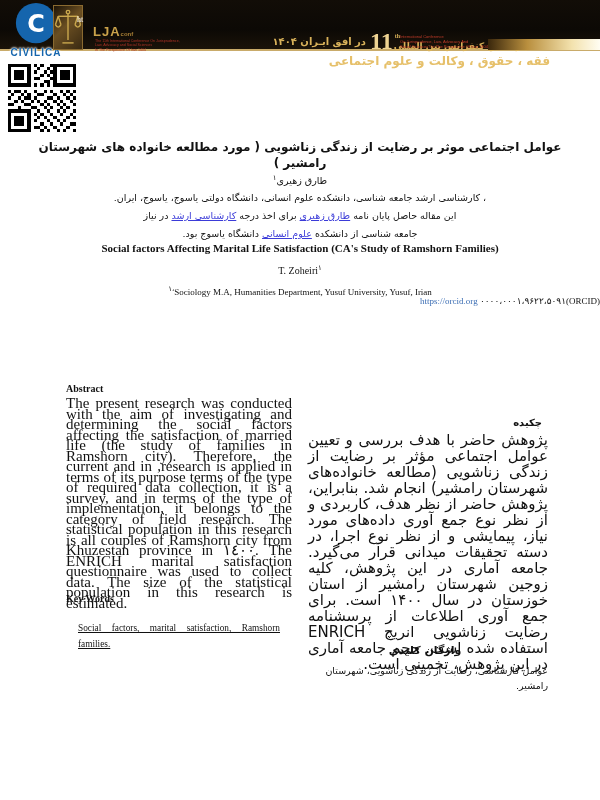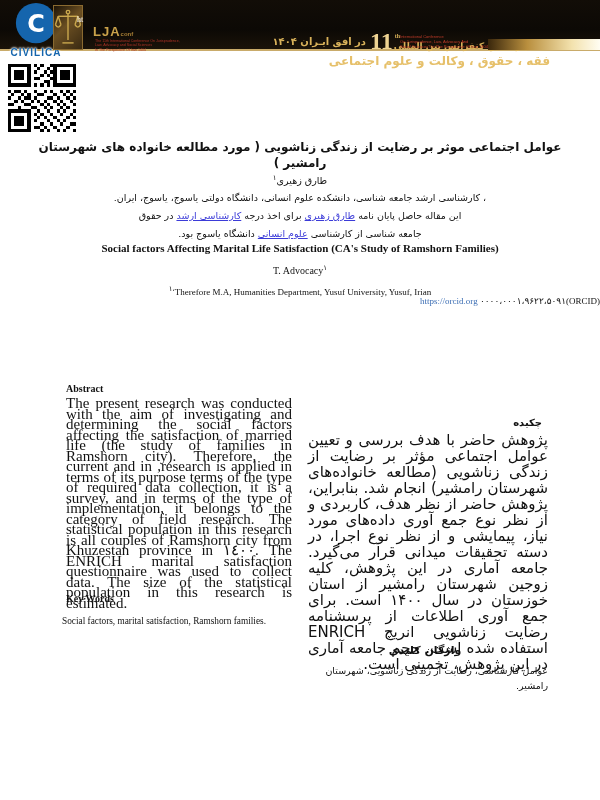--- a/index.html
+++ b/index.html
@@ -96,21 +96,21 @@
   .affil-en  { position:absolute; top:285px; left:0; right:0; text-align:center; font-size:9px; }
   .orcid-line{ position:absolute; top:296px; left:0; right:0; text-align:right; font-size:9px; }
   .orcid-link{ color:#3c6eb4; text-decoration:none; }
 
   
   .abs-en { position:absolute; left:62px; top:383px; width:234px; }
   .abs-en h3 { margin:0 0 1px 4px; font-size:10px; font-weight:bold; }
   .abs-en p  { margin:4px; font-size:15px; line-height:10.5px; text-align:justify; }
   .kw-en  { position:absolute; left:62px; top:593px; width:234px; }
   .kw-en h3 { margin:0 0 9px 4px; font-size:10px; font-weight:bold; }
-  .kw-en p  { margin:0; font-size:9.3px; line-height:16px; text-align:justify; }
+  .kw-en p  { margin:16px; font-size:9.3px; line-height:16px; text-align:justify;text-decoration:underline; }
 
   .abs-fa { position:absolute; left:308px; top:380px; width:240px; }
   .abs-fa h3 { margin:0 6px 4px 0; font-size:10px; font-weight:bold; text-align:right; }
   .abs-fa p  { margin:0; font-size:15px; line-height:16px; text-align:justify; }
   .kw-fa  { position:absolute; left:308px; top:607px; width:240px; }
   .kw-fa h3 { margin:0 6px 6px 0; font-size:11px; font-weight:bold; text-align:center; }
   .kw-fa p  { margin:0; font-size:9.5px; text-align:right; line-height:15px; }
 </style>
 </head>
 <body>
@@ -185,31 +185,31 @@
     </svg>
   </div>
 
   <h1 class="title-fa fa">عوامل اجتماعی موثر بر رضایت از زندگی زناشویی ( مورد مطالعه خانواده های شهرستان رامشیر )</h1>
 
   <div class="author-fa fa"><span>طارق زهیری</span><sup>۱</sup></div>
 
   <div class="affil-fa fa">، کارشناسی ارشد جامعه شناسی، دانشکده علوم انسانی، دانشگاه دولتی یاسوج، یاسوج، ایران.</div>
 
   <div class="note-fa-1 fa">
-    <span>این مقاله حاصل پایان نامه </span><a class="link-fa" href="#">طارق زهیری</a><span> برای اخذ درجه </span><a class="link-fa" href="#">کارشناسی ارشد</a><span> در حقوق</span>
+    <span>این مقاله حاصل پایان نامه </span><a class="link-fa" href="#">طارق زهیری</a><span> برای اخذ درجه </span><a class="link-fa" href="#">کارشناسی ارشد</a><span> در نیاز</span>
   </div>
   <div class="note-fa-2 fa">
-    <span>جامعه شناسی از کارشناسی </span><a class="link-fa" href="#">علوم انسانی</a><span> دانشگاه یاسوج بود.</span>
+    <span>جامعه شناسی از دانشکده </span><a class="link-fa" href="#">علوم انسانی</a><span> دانشگاه یاسوج بود.</span>
   </div>
 
   <h2 class="title-en">Social factors Affecting Marital Life Satisfaction (CA's Study of Ramshorn Families)</h2>
 
-  <div class="author-en"><span>T. Advocacy</span><sup>۱</sup></div>
-
-  <div class="affil-en"><sup>۱،</sup><span>Therefore M.A, Humanities Department, Yusuf University, Yusuf, Irian</span></div>
+  <div class="author-en"><span>T. Zoheiri</span><sup>۱</sup></div>
+
+  <div class="affil-en"><sup>۱،</sup><span>Sociology M.A, Humanities Department, Yusuf University, Yusuf, Irian</span></div>
 
   <div class="orcid-line">
     <a class="orcid-link" href="#">https://orcid.org</a><span> ۰۰۰۰،۰۰۰۱،۹۶۲۲،۵۰۹۱(ORCID)</span>
   </div>
 
   <section class="abs-en">
     <h3>Abstract</h3>
     <p>The present research was conducted with the aim of investigating and determining the social factors affecting the satisfaction of married life (the study of families in Ramshorn city). Therefore, the current and in ,research is applied in terms of its purpose terms of the type of required data collection, it is a survey, and in terms of the type of implementation, it belongs to the category of field research. The statistical population in this research is all couples of Ramshorn city from Khuzestan province in ١٤٠٠. The ENRICH marital satisfaction questionnaire was used to collect data. The size of the statistical population in this research is estimated.</p>
   </section>
   <section class="kw-en">

